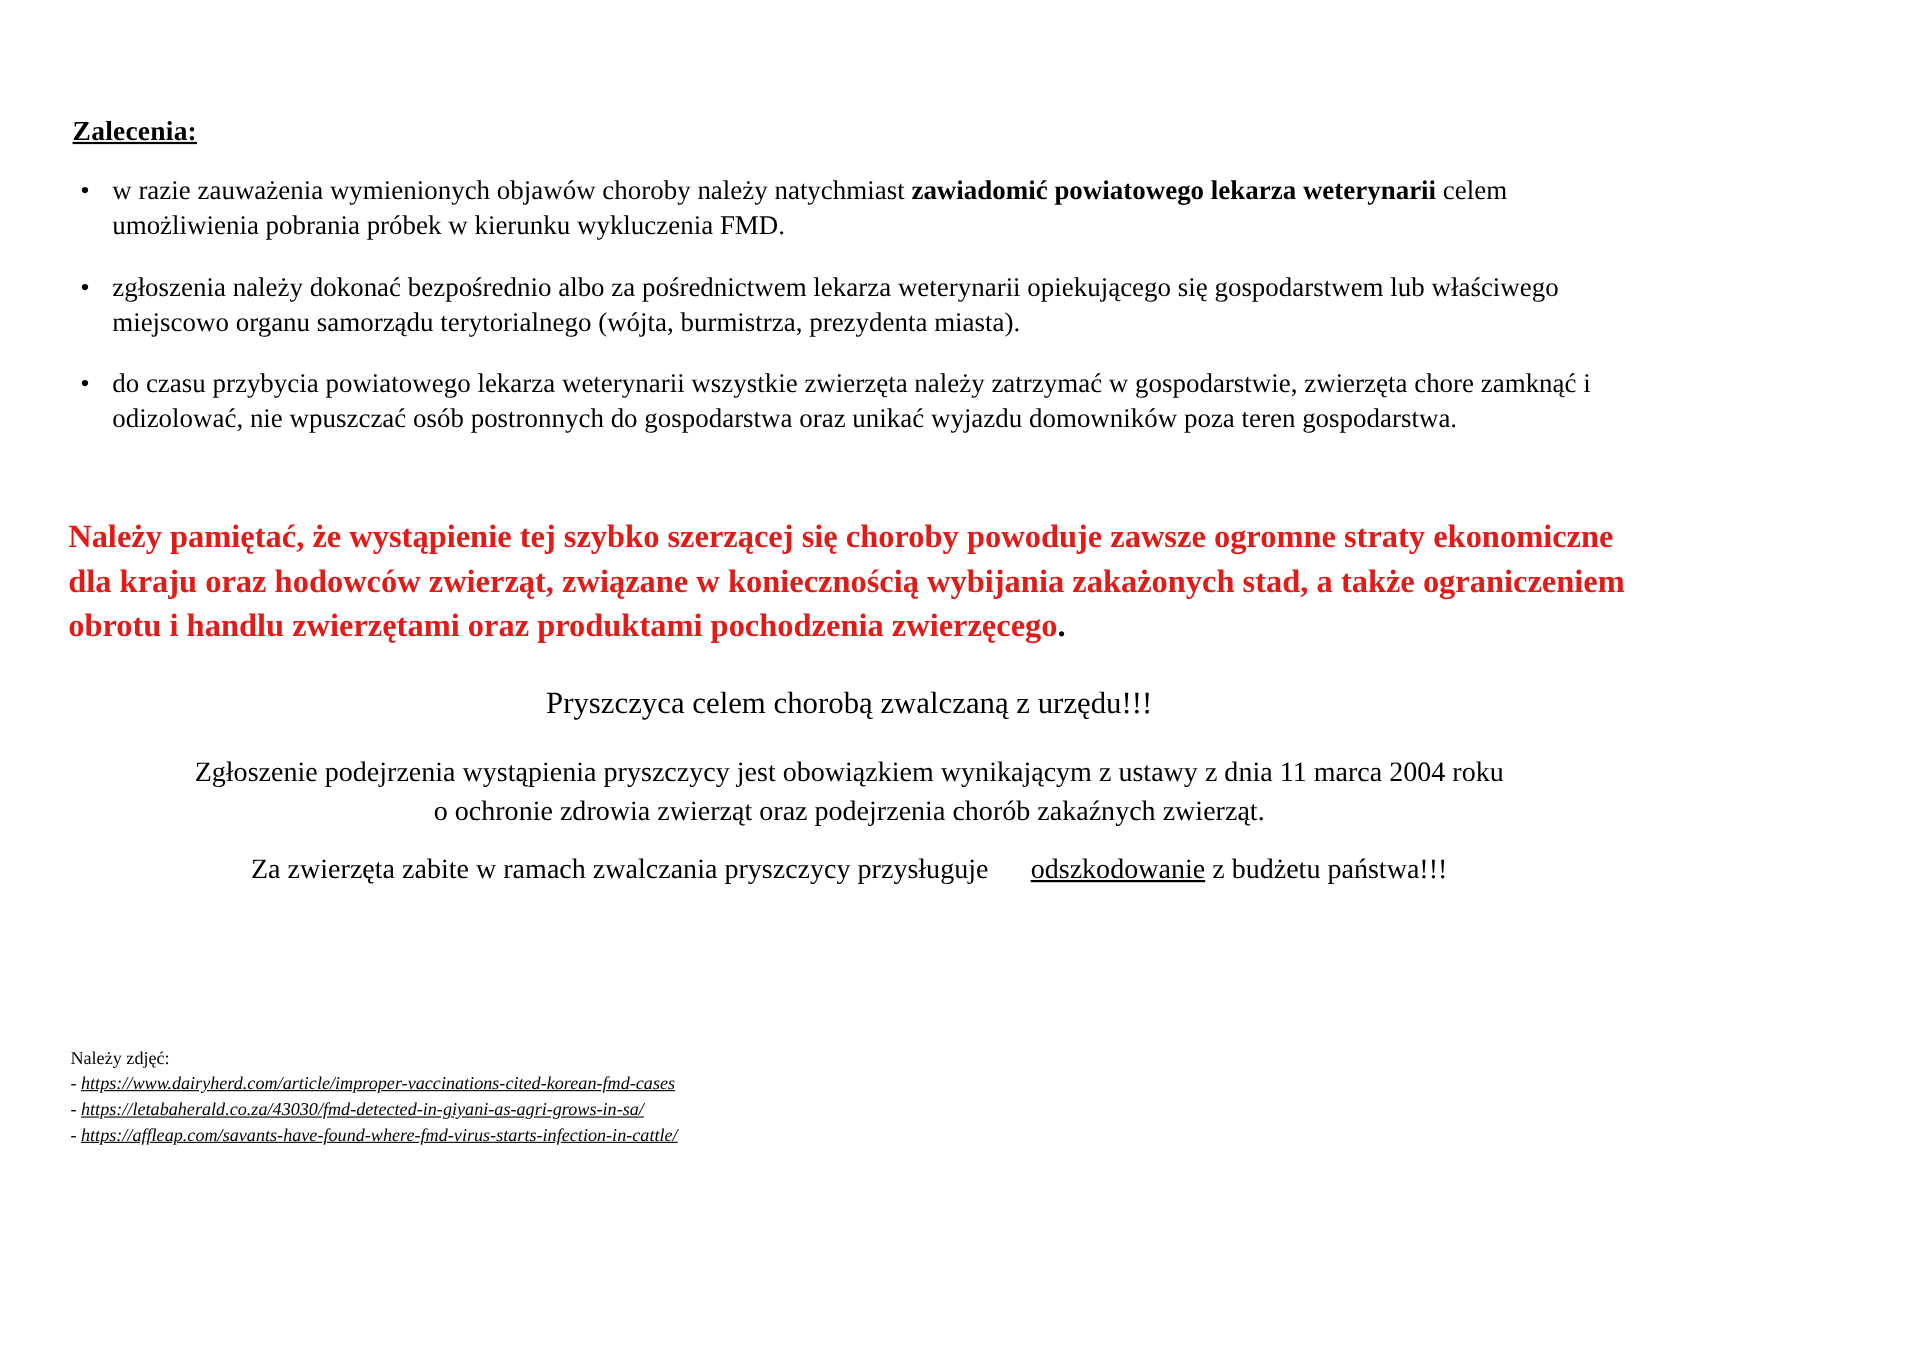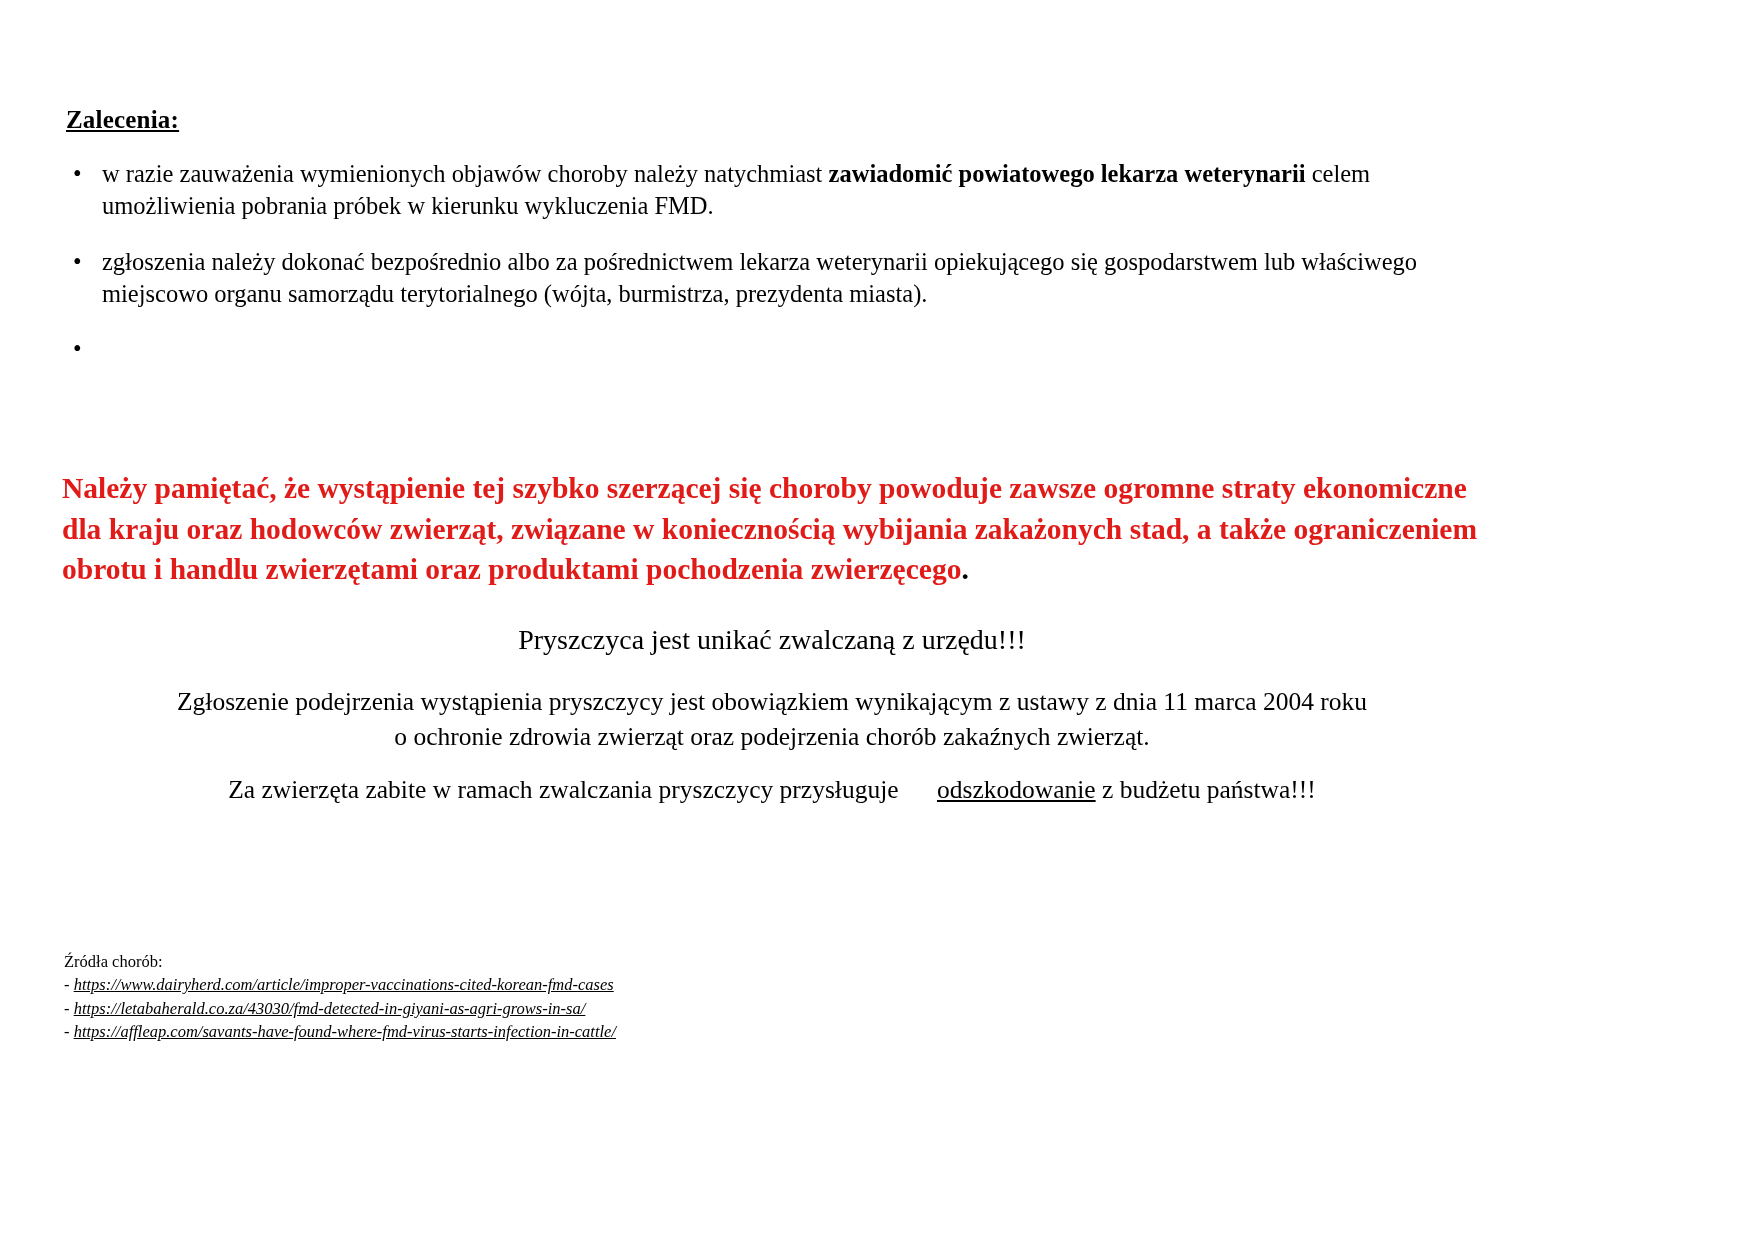--- a/index.html
+++ b/index.html
@@ -133,38 +133,38 @@
 
     <li class="bullet-item">
       <span class="bullet-dot">•</span><span>w razie zauważenia wymienionych objawów choroby należy natychmiast </span><span class="b">zawiadomić powiatowego lekarza weterynarii</span><span> celem umożliwienia pobrania próbek w kierunku wykluczenia FMD.</span>
     </li>
 
     <li class="bullet-item">
       <span class="bullet-dot">•</span><span>zgłoszenia należy dokonać bezpośrednio albo za pośrednictwem lekarza weterynarii opiekującego się gospodarstwem lub właściwego miejscowo organu samorządu terytorialnego (wójta, burmistrza, prezydenta miasta).</span>
     </li>
 
     <li class="bullet-item">
-      <span class="bullet-dot">•</span>
+      <span class="bullet-dot">•</span><span>do czasu przybycia powiatowego lekarza weterynarii wszystkie zwierzęta należy zatrzymać w gospodarstwie, zwierzęta chore zamknąć i odizolować, nie wpuszczać osób postronnych do gospodarstwa oraz unikać wyjazdu domowników poza teren gospodarstwa.</span>
     </li>
 
   </ul>
 
   <div class="red-block"><span>Należy pamiętać, że wystąpienie tej szybko szerzącej się choroby powoduje zawsze ogromne straty ekonomiczne dla kraju oraz hodowców zwierząt, związane w koniecznością wybijania zakażonych stad, a także ograniczeniem obrotu i handlu zwierzętami oraz produktami pochodzenia zwierzęcego</span><span class="tail-dot">.</span></div>
 
-  <div class="statement-1">Pryszczyca jest unikać zwalczaną z urzędu!!!</div>
+  <div class="statement-1">Pryszczyca celem chorobą zwalczaną z urzędu!!!</div>
 
   <div class="statement-2">
     <div>Zgłoszenie podejrzenia wystąpienia pryszczycy jest obowiązkiem wynikającym z ustawy z dnia 11 marca 2004 roku</div>
     <div>o ochronie zdrowia zwierząt oraz podejrzenia chorób zakaźnych zwierząt.</div>
   </div>
 
   <div class="statement-3"><span>Za zwierzęta zabite w ramach zwalczania pryszczycy przysługuje </span><span class="u">odszkodowanie</span><span> z budżetu państwa!!!</span></div>
 
   <div class="sources">
-    <div class="sources-title">Źródła chorób:</div>
+    <div class="sources-title">Należy zdjęć:</div>
 
     <div class="source-row"><span class="source-dash">-</span>
       <span class="source-link">https://www.dairyherd.com/article/improper-vaccinations-cited-korean-fmd-cases</span>
     </div>
 
     <div class="source-row"><span class="source-dash">-</span>
       <span class="source-link">https://letabaherald.co.za/43030/fmd-detected-in-giyani-as-agri-grows-in-sa/</span>
     </div>
 
     <div class="source-row"><span class="source-dash">-</span>

